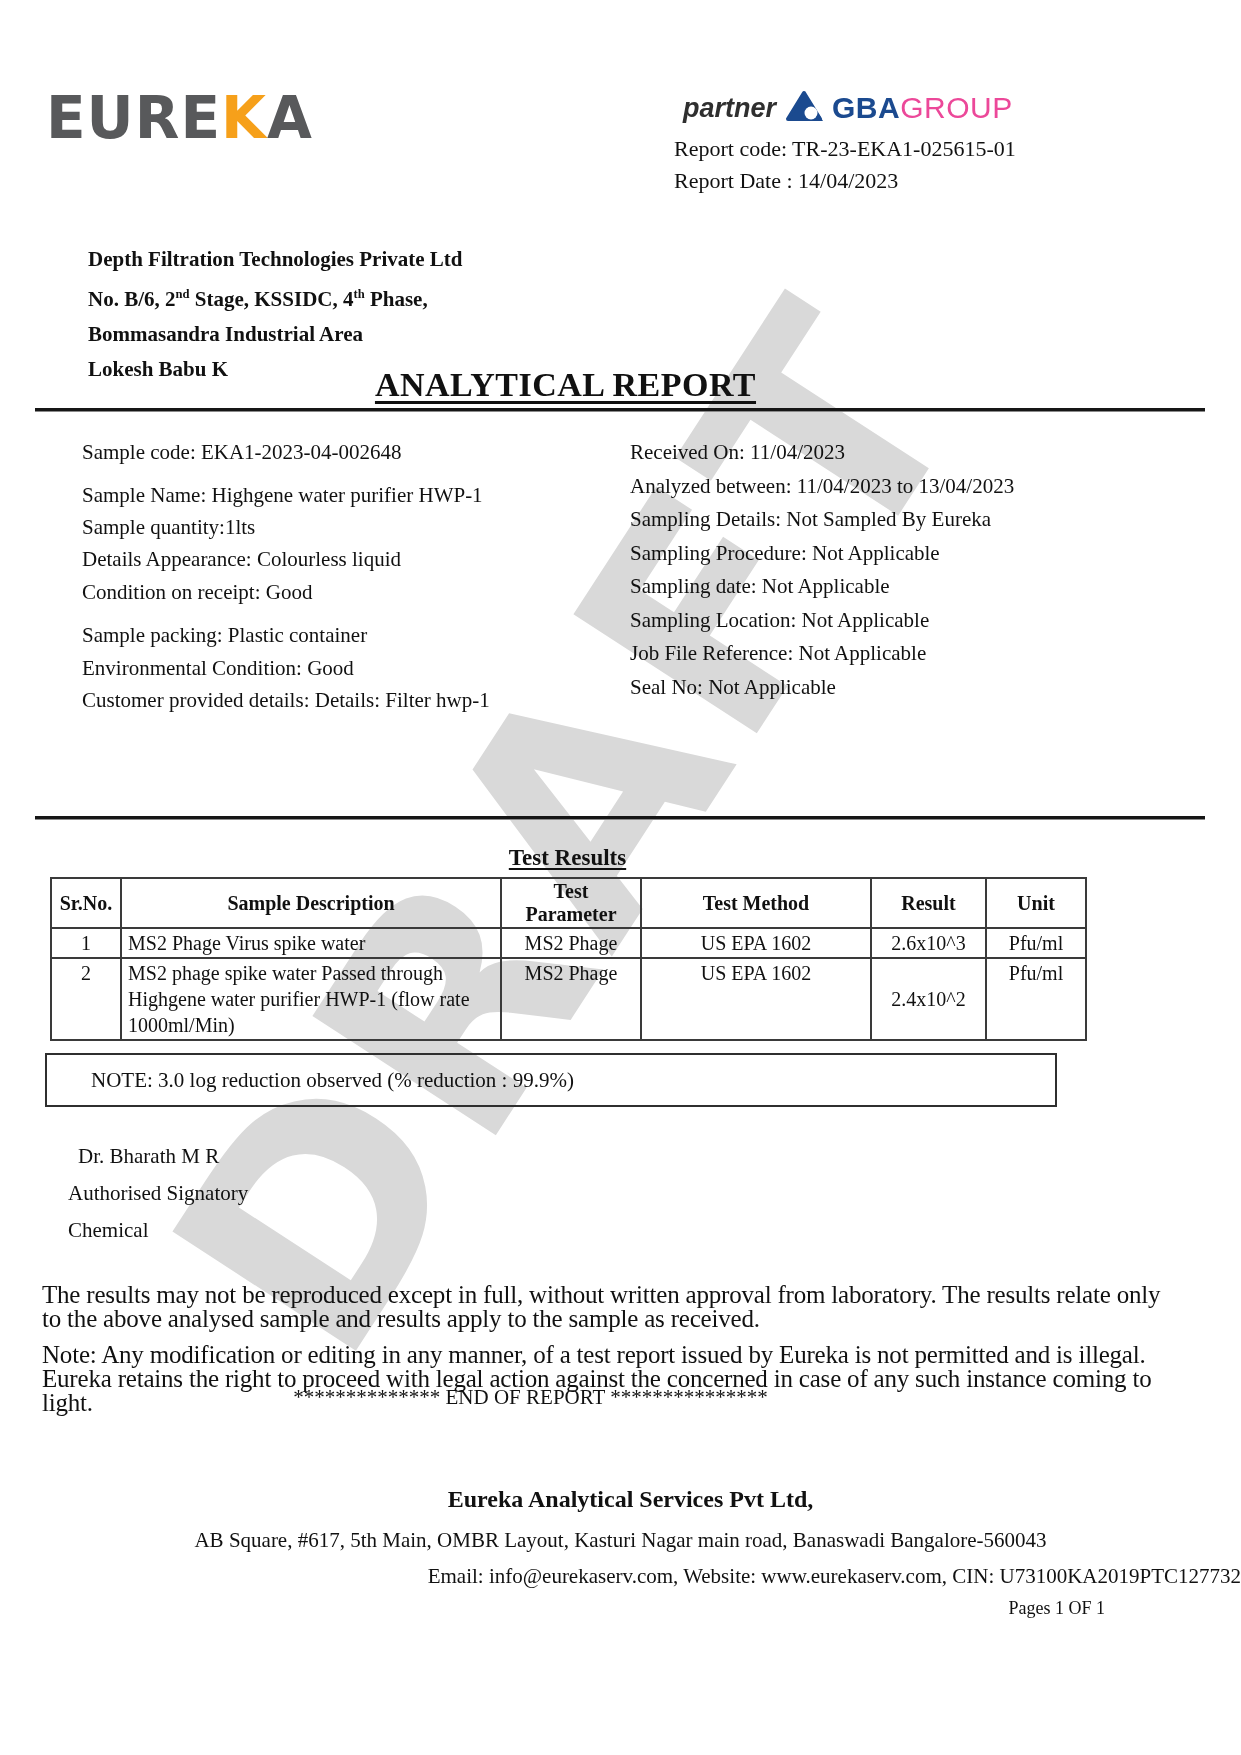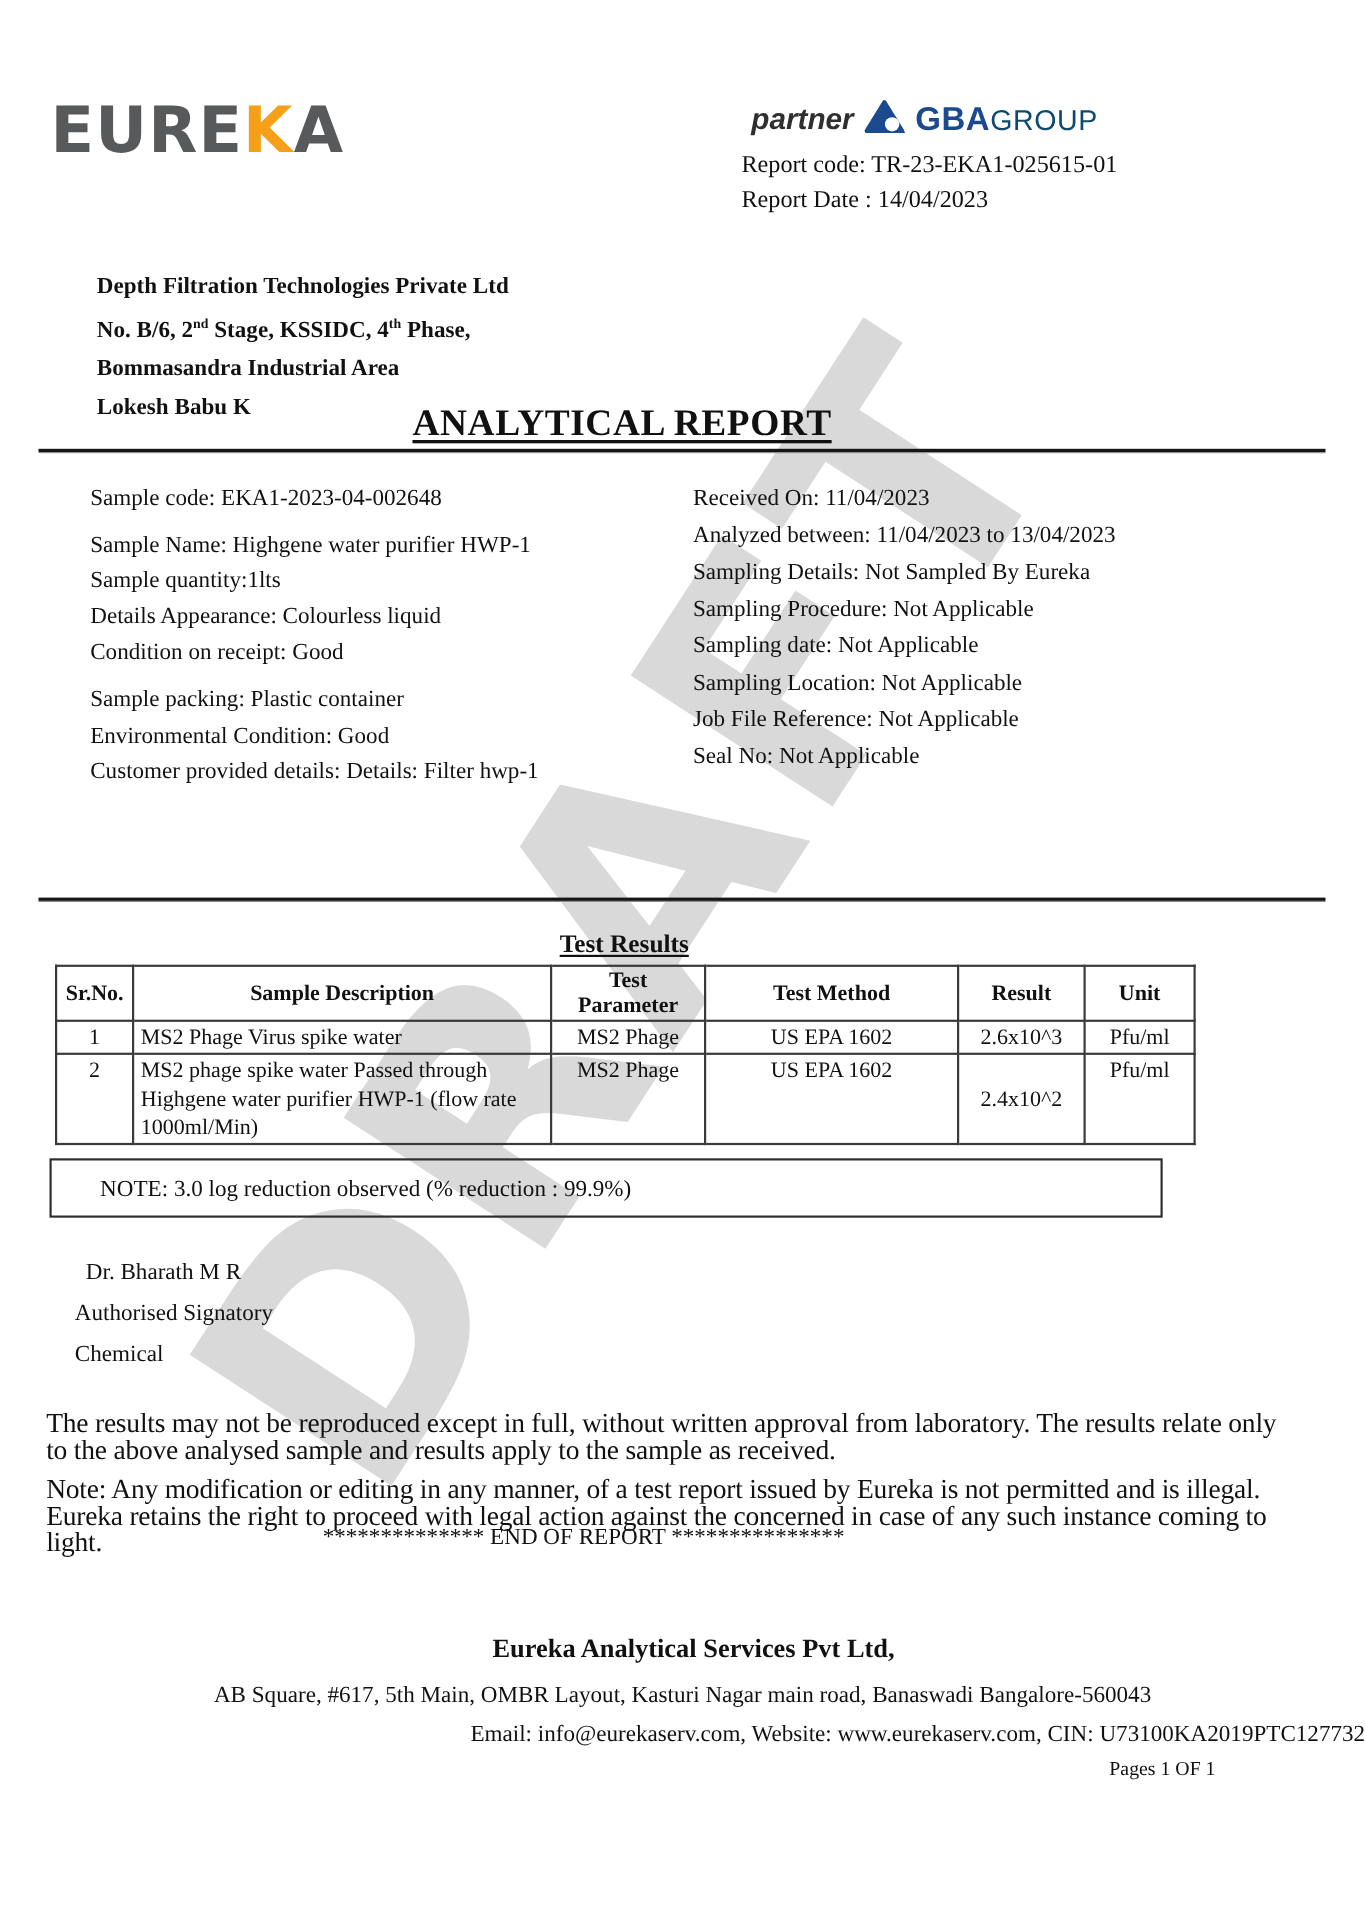--- a/index.html
+++ b/index.html
@@ -31,21 +31,21 @@
   .logo .lg-gray { color:#58595B; }
   .logo .lg-orange { color:#F6A01A; }
 
   .partner-row {
     position:absolute; left:683px; top:90px;
     display:flex; align-items:center; gap:9px;
     font-family:"Liberation Sans", sans-serif;
   }
   .partner-word { font-style:italic; font-weight:600; font-size:27px; color:#2f2f2f; }
   .gba-bold { font-weight:bold; font-size:30px; color:#1B4A8F; letter-spacing:0.5px; }
-  .gba-light { font-size:26px; color:#0c4a6e; letter-spacing:0.5px; }
+  .gba-light { font-size:30px; color:#ec4899; letter-spacing:0.5px; }
   .report-code { position:absolute; left:674px; top:136px; font-size:22px; }
   .report-date { position:absolute; left:674px; top:168px; font-size:22px; }
 
   
   .recipient { position:absolute; left:88px; top:242px; font-weight:bold; font-size:21px; }
   .recipient-line { line-height:35px; }
   sup { font-size:0.6em; vertical-align:super; }
 
   
   .title {

